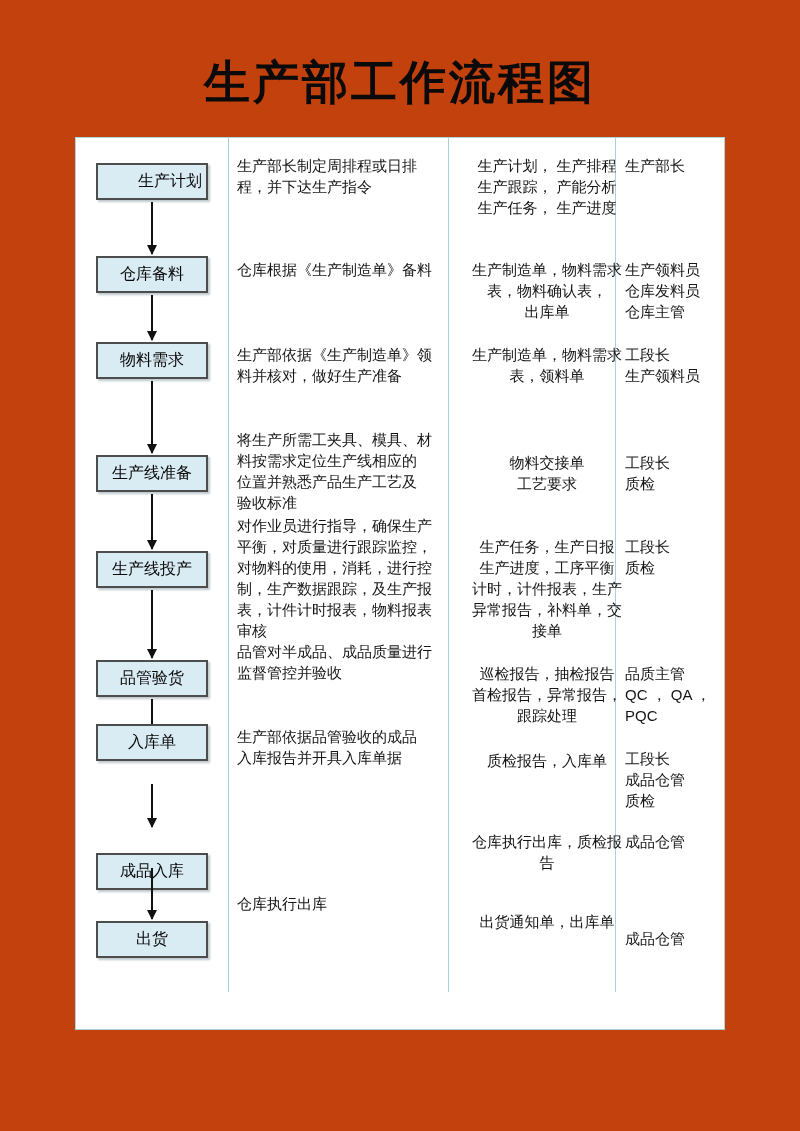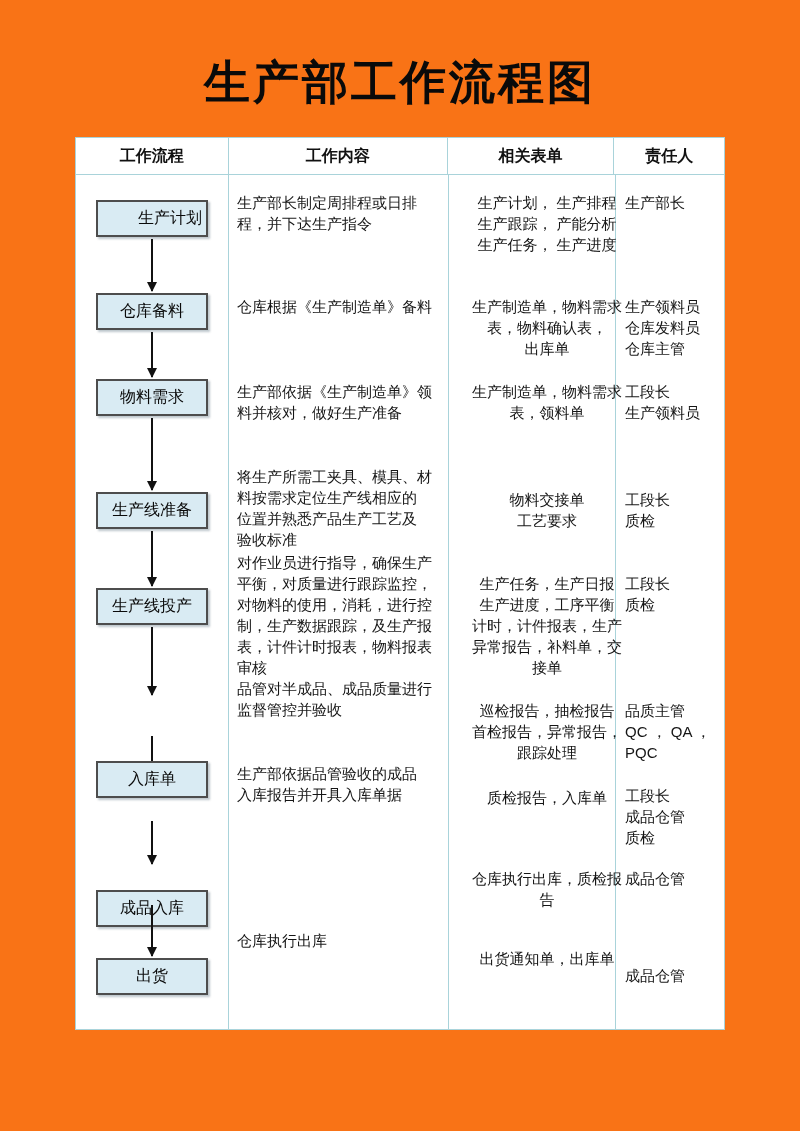--- a/index.html
+++ b/index.html
@@ -1,18 +1,18 @@
 <!DOCTYPE html>
 <html><head>
 <meta charset="utf-8">
 <style>
   * { margin:0; padding:0; box-sizing:border-box; }
   html,body { background:#ffffff; }
   .page {
-    position:relative; width:800px; height:1131px; background:#f97316;
+    position:relative; width:800px; height:1131px; background:#c2410c;
     font-family:"Liberation Sans", sans-serif; color:#111111; overflow:hidden;
   }
   .title {
     position:absolute; top:52px; left:0; width:100%;
     text-align:center; font-size:46px; font-weight:900; letter-spacing:3px;
     color:#0a0a0a;
   }
   .table {
     position:absolute; left:75px; top:137px; width:650px; height:893px;
     border:1px solid #a9d3da; background:#ffffff;
@@ -50,26 +50,20 @@
   .c3 { left:394px; width:154px;text-align:center; }
   .c4 { left:549px; width:94px; }
 </style>
 </head>
 <body>
 
 <div class="page">
   <h1 class="title">生产部工作流程图</h1>
 
   <div class="table">
-    <div class="thead">
-      <div class="th th1">工作流程</div>
-      <div class="th th2">工作内容</div>
-      <div class="th th3">相关表单</div>
-      <div class="th th4">责任人</div>
-    </div>
     <div class="tbody" id="tbody">
       <div class="vline vl1"></div>
       <div class="vline vl2"></div>
       <div class="vline vl3"></div>
     <div class="flow-box" style="top: 25px; padding-left: 36px;">生产计划</div>
         <div class="flow-arrow" style="top: 64px; height: 52px;"></div>
         <div class="cell c2" style="top: 17px;">生产部长制定周排程或日排
 程，并下达生产指令</div>
         <div class="cell c3" style="top: 17px;">生产计划，  生产排程
 生产跟踪，  产能分析
@@ -110,20 +104,21 @@
 制，生产数据跟踪，及生产报
 表，计件计时报表，物料报表
 审核</div>
         <div class="cell c3" style="top: 398px;">生产任务，生产日报
 生产进度，工序平衡
 计时，计件报表，生产
 异常报告，补料单，交
 接单</div>
         <div class="cell c4" style="top: 398px;">工段长
 质检</div>
+        <div class="flow-box" style="top: 522px;">品管验货</div>
         <div class="flow-arrow" style="top: 561px; height: 44px;"></div>
         <div class="cell c2" style="top: 503px;">品管对半成品、成品质量进行
 监督管控并验收</div>
         <div class="cell c3" style="top: 525px;">巡检报告，抽检报告
 首检报告，异常报告，
 跟踪处理</div>
         <div class="cell c4" style="top: 525px;">品质主管
 QC ，  QA ，
 PQC</div>
         <div class="flow-box" style="top: 586px;">入库单</div>

